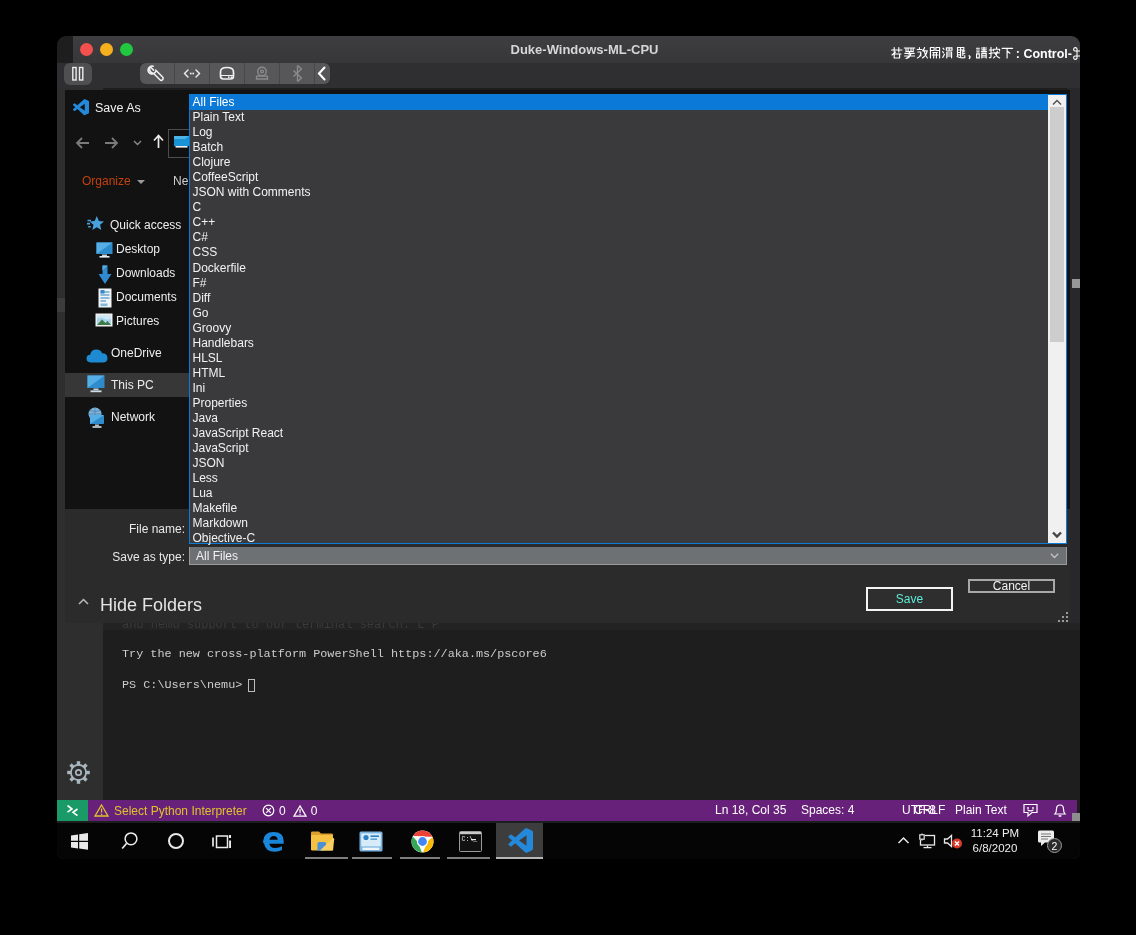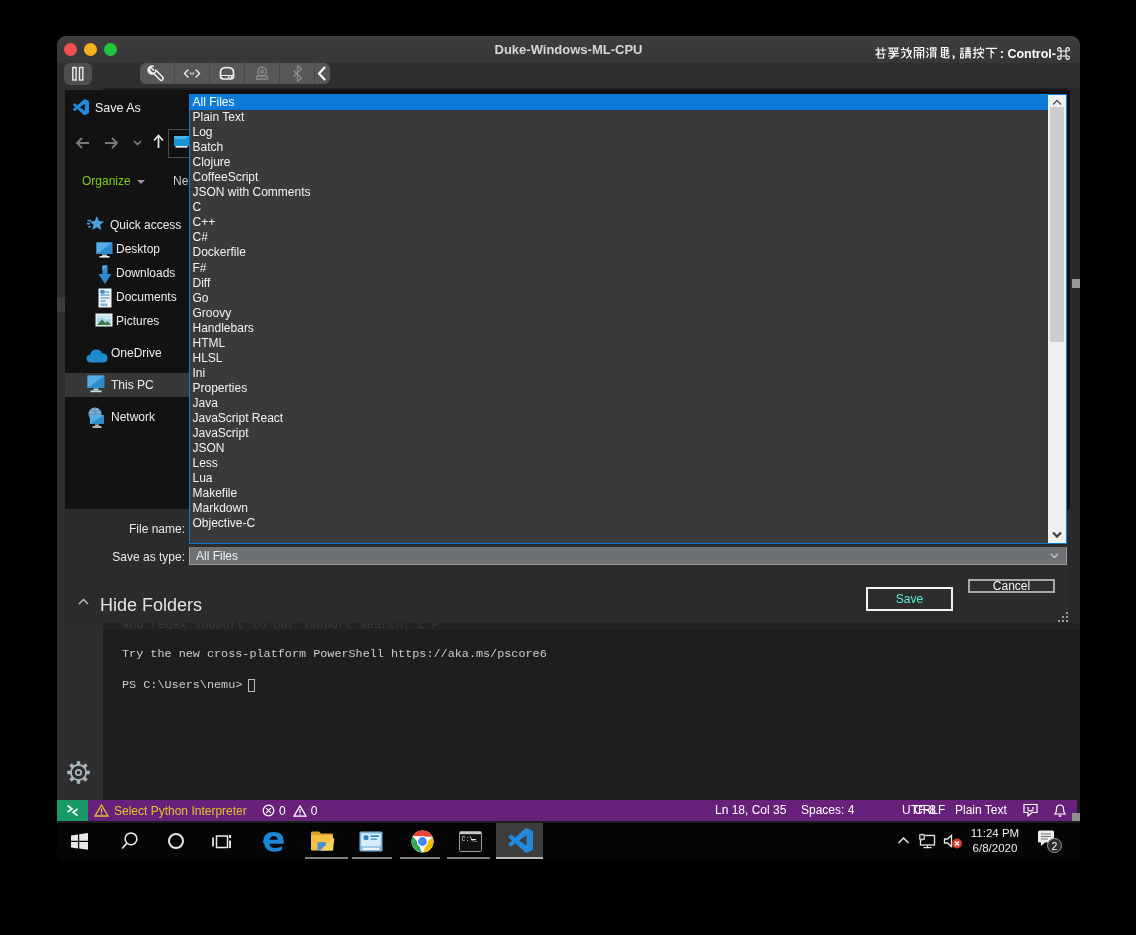--- a/index.html
+++ b/index.html
@@ -3,21 +3,21 @@
 <meta charset="utf-8">
 <style>
   html,body{margin:0;padding:0;background:#000;}
   *{box-sizing:border-box;}
   .page{position:relative;width:1136px;height:935px;background:#000;overflow:hidden;
         font-family:"Liberation Sans",sans-serif;}
   .abs{position:absolute;}
   .win{position:absolute;left:57px;top:36px;width:1023px;height:823px;
        border-radius:9px 9px 7px 7px;overflow:hidden;background:#1e1e1e;}
   
-  .titlebar{position:absolute;left:0;top:0;width:1023px;height:27px;
+  .titlebar{position:absolute;left:16px;top:0;width:1023px;height:27px;
             background:linear-gradient(#3e3e41,#37373a);}
   .light{position:absolute;top:7px;width:13px;height:13px;border-radius:50%;}
   .title{position:absolute;left:0;top:0;width:1023px;height:27px;line-height:27px;
          text-align:center;color:#d6d6d8;font-size:13px;font-weight:bold;}
   .cjk{position:absolute;right:10px;top:4px;height:27px;display:flex;align-items:center;color:#fff;}
   
   .toolbar{position:absolute;left:0;top:27px;width:1023px;height:25px;background:#2f2f32;}
   .pausebtn{position:absolute;left:7px;top:0px;width:28px;height:22px;background:#4f4f52;
             border-radius:6px;}
   .icongroup{position:absolute;left:83px;top:0px;width:190px;height:21px;background:#57575a;
@@ -168,21 +168,21 @@
             <line x1="20.5" y1="13.5" x2="24.8" y2="13.5"></line>
         <line x1="5.5" y1="5.5" x2="8.5" y2="8.5"></line>
             <line x1="18.5" y1="18.5" x2="21.5" y2="21.5"></line>
         <line x1="5.5" y1="21.5" x2="8.5" y2="18.5"></line>
             <line x1="18.5" y1="8.5" x2="21.5" y2="5.5"></line>
       </g>
     </svg>
 
     <div class="abs" style="left:46px;top:535px;width:977px;height:7px;background:#232324;"></div>
     <div class="abs mono" style="left:65px;top:531px;width:500px;height:10px;overflow:hidden;
-         color:#3a3a3b;font-size:12px;line-height:13px;">and regex support to our support search.    L    P</div>
+         color:#3a3a3b;font-size:12px;line-height:13px;">and nemu support to our terminal search.    L    P</div>
 
     <div class="abs mono" style="left:65px;top:559px;color:#cccccc;font-size:11.8px;">Try the new cross-platform PowerShell https://aka.ms/pscore6</div>
     <div class="abs mono" style="left:65px;top:590px;color:#cccccc;font-size:11.8px;">PS C:\Users\nemu&gt;</div>
     <div class="abs" style="left:191px;top:591px;width:7px;height:13px;border:1px solid #bbbbbb;"></div>
 
     <div class="abs" style="left:8px;top:2px;width:1005px;height:533px;background:#121213;" id="dialog">
 
       <div class="abs" style="left:0;top:419px;width:1005px;height:114px;background:#2b2b2b;"></div>
 
       <svg class="abs" style="left:7px;top:9px;" width="17" height="17" viewBox="0 0 100 100">
@@ -203,21 +203,21 @@
         <path d="M5.5 14 V2 M1 6.5 L5.5 1.5 L10 6.5" fill="none" stroke="#ececec" stroke-width="1.7"></path>
       </svg>
       <div class="abs" style="left:103px;top:39px;width:30px;height:29px;border:1px solid #4d4d4d;background:#101010;">
         <svg style="position:absolute;left:4px;top:5px;" width="17" height="16" viewBox="0 0 17 16">
           <rect x="1" y="1" width="15" height="10" fill="#1793d6"></rect>
           <path d="M1 1 L16 1 L12 4 L1 4 Z" fill="#4db4e8"></path>
           <rect x="2.5" y="11" width="12" height="1.6" fill="#eee"></rect>
         </svg>
       </div>
 
-      <div class="abs" style="left:17px;top:84px;color:#84cc16;font-size:12px;text-align:right;">Organize</div>
+      <div class="abs" style="left:17px;top:84px;color:#c2410c;font-size:12px;text-align:right;">Organize</div>
       <div class="abs" style="left:72px;top:89.5px;width:0;height:0;border-left:4px solid transparent;border-right:4px solid transparent;border-top:4.5px solid #9a9a9a;"></div>
       <div class="abs" style="left:108px;top:84px;color:#cfcfcf;font-size:12px;">Ne</div>
 
       <svg class="abs" style="left:22px;top:125px;" width="17" height="17" viewBox="0 0 17 17">
         <path d="M9.8 1 L11.9 6 L17 6.4 L13.1 9.8 L14.3 15 L9.8 12.2 L5.3 15 L6.5 9.8 L2.6 6.4 L7.7 6 Z" fill="#4aa0dc"></path>
         <g stroke="#4aa0dc" stroke-width="1.6">
               <line x1="0.5" y1="5.5" x2="4" y2="5.5"></line>
               <line x1="0" y1="8.6" x2="3" y2="8.6"></line>
               <line x1="1.2" y1="11.7" x2="3.8" y2="11.7"></line>
             </g>
@@ -312,28 +312,29 @@
         <div class="ddi sel">All Files</div>
         <div class="ddi">Plain Text</div>
         <div class="ddi">Log</div>
         <div class="ddi">Batch</div>
         <div class="ddi">Clojure</div>
         <div class="ddi">CoffeeScript</div>
         <div class="ddi">JSON with Comments</div>
         <div class="ddi">C</div>
         <div class="ddi">C++</div>
         <div class="ddi">C#</div>
+        <div class="ddi">CSS</div>
         <div class="ddi">Dockerfile</div>
         <div class="ddi">F#</div>
         <div class="ddi">Diff</div>
         <div class="ddi">Go</div>
         <div class="ddi">Groovy</div>
         <div class="ddi">Handlebars</div>
+        <div class="ddi">HLSL</div>
         <div class="ddi">HTML</div>
-        <div class="ddi">HLSL</div>
         <div class="ddi">Ini</div>
         <div class="ddi">Properties</div>
         <div class="ddi">Java</div>
         <div class="ddi">JavaScript React</div>
         <div class="ddi">JavaScript</div>
         <div class="ddi">JSON</div>
         <div class="ddi">Less</div>
         <div class="ddi">Lua</div>
         <div class="ddi">Makefile</div>
         <div class="ddi">Markdown</div>

